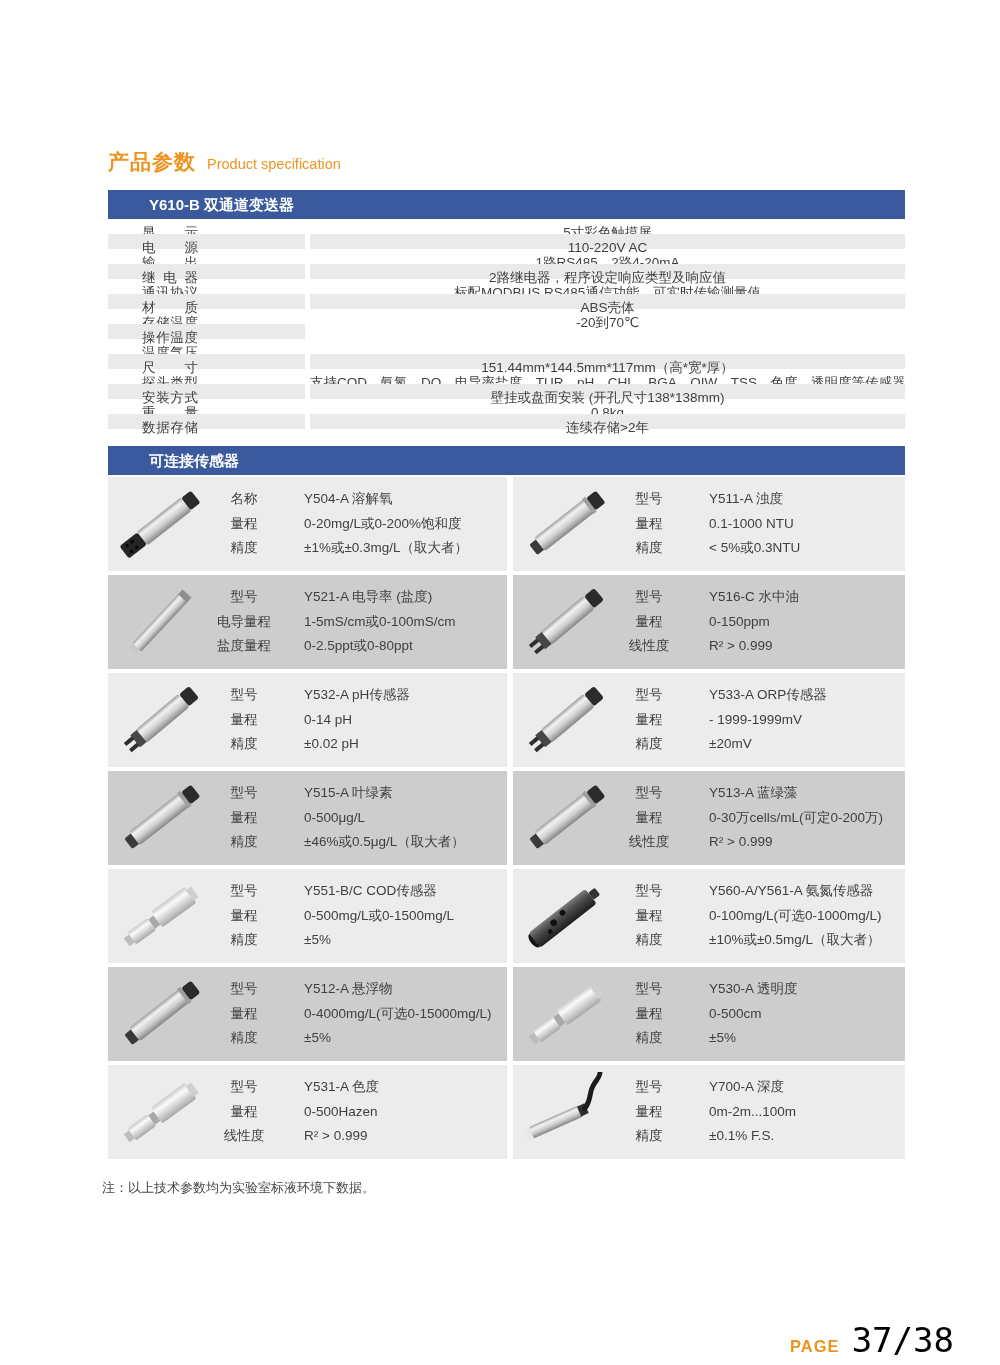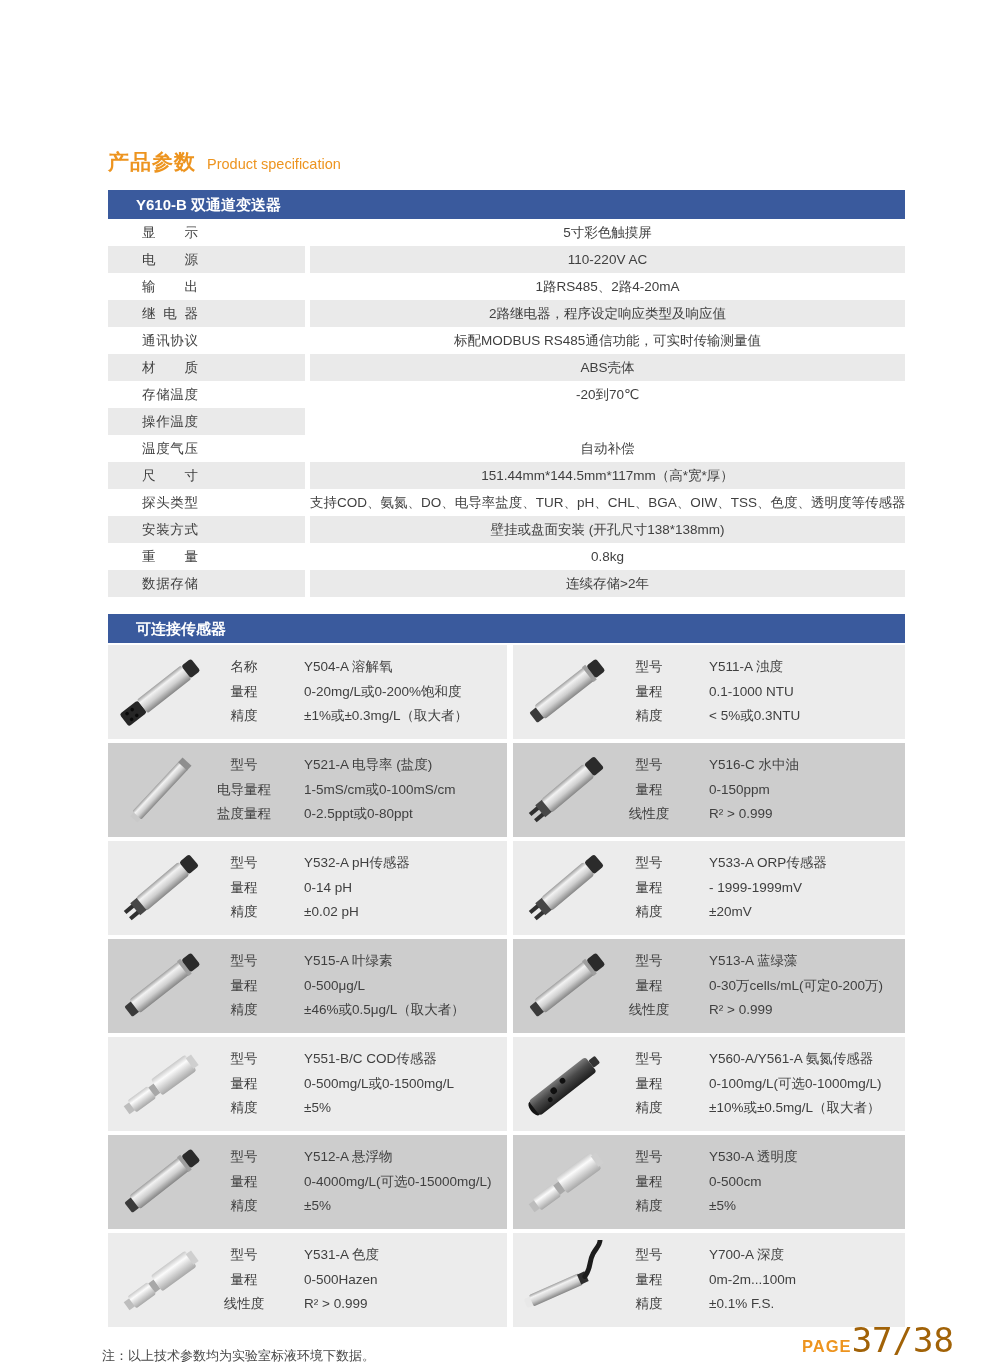--- a/index.html
+++ b/index.html
@@ -16,23 +16,23 @@
     width:1000px;height:1365px;background:#ffffff;position:relative;
     font-family:"Liberation Sans","DejaVu Sans",sans-serif;color:var(--txt);
   }
   .content{position:absolute;left:108px;top:116px;width:797px;}
 
   .title-row{display:flex;align-items:baseline;gap:11px;margin:0 0 14px 0;}
   .title{font-size:21px;font-weight:bold;color:var(--accent);letter-spacing:1px;text-align:right;}
   .subtitle{font-size:14.5px;color:var(--accent);margin-top:40px;}
 
   .bar{height:29px;line-height:29px;background:var(--blue);color:#fff;
-       font-weight:bold;font-size:15px;padding-left:28px;}
-
-  .spec-row{display:flex;height:27px;line-height:27.5px;font-size:13.5px;}
+       font-weight:bold;font-size:15px;padding-left:41px;}
+
+  .spec-row{display:flex;height:15px;line-height:27.5px;font-size:13.5px;}
   .spec-row .lab{width:197px;padding-left:34px;flex:none;}
   .spec-row .gapc{width:5px;flex:none;}
   .spec-row .val{flex:1;text-align:center;white-space:nowrap;}
   .spec-row:nth-child(even) .lab,
   .spec-row:nth-child(even) .val{background:var(--rowgray);}
   .jl{display:inline-block;width:56px;text-align:justify;text-align-last:justify;}
 
   .sensors{margin-top:17px;}
   .grid{margin-top:2px;display:grid;grid-template-columns:399px 392px;gap:4px 6px;}
   .card{height:94px;display:flex;align-items:stretch;}
@@ -40,24 +40,24 @@
   .card.dark{background:var(--carddark);}
   .probe-box{width:104px;flex:none;display:flex;align-items:center;justify-content:center;}
   .probe{width:98px;height:80px;display:block;}
   .rows{flex:1;display:flex;flex-direction:column;justify-content:space-between;padding:12px 0 14px;}
   .srow{display:flex;align-items:center;line-height:19px;}
   .slabel{width:64px;flex:none;text-align:center;font-size:13.5px;}
   .svalue{margin-left:28px;font-size:13.5px;white-space:nowrap;}
 
   .note{margin-top:20px;margin-left:-6px;font-size:13px;color:#464646;}
 
-  .pagefoot{position:absolute;right:46px;bottom:5px;display:flex;align-items:baseline;}
+  .pagefoot{position:absolute;right:46px;bottom:5px;display:flex;align-items:baseline;gap:12px;}
   .page-word{color:var(--accent);font-weight:bold;font-size:16.5px;letter-spacing:1px;}
   .page-num{font-family:"DejaVu Sans Mono","Liberation Mono",monospace;
-            font-size:34px;color:#a16207;font-weight:400;}
+            font-size:34px;color:#000000;font-weight:400;}
   .defs-holder{position:absolute;width:0;height:0;overflow:hidden;}
 </style>
 </head>
 <body>
 
 <svg class="defs-holder" aria-hidden="true">
   <defs>
     <linearGradient id="gSil" x1="0" y1="0" x2="0" y2="1">
       <stop offset="0" stop-color="#9e9e9e"></stop>
         <stop offset="0.25" stop-color="#f2f2f2"></stop>
@@ -184,21 +184,20 @@
           <div class="gapc"></div>
           <div class="val">-20到70℃</div>
         </div>
       <div class="spec-row">
           <div class="lab"><span class="jl">操作温度</span></div>
           <div class="gapc"></div>
         </div>
       <div class="spec-row">
           <div class="lab"><span class="jl">温度气压</span></div>
           <div class="gapc"></div>
-          <div class="val">自动补偿</div>
         </div>
       <div class="spec-row">
           <div class="lab"><span class="jl">尺寸</span></div>
           <div class="gapc"></div>
           <div class="val">151.44mm*144.5mm*117mm（高*宽*厚）</div>
         </div>
       <div class="spec-row">
           <div class="lab"><span class="jl">探头类型</span></div>
           <div class="gapc"></div>
           <div class="val">支持COD、氨氮、DO、电导率盐度、TUR、pH、CHL、BGA、OIW、TSS、色度、透明度等传感器</div>

